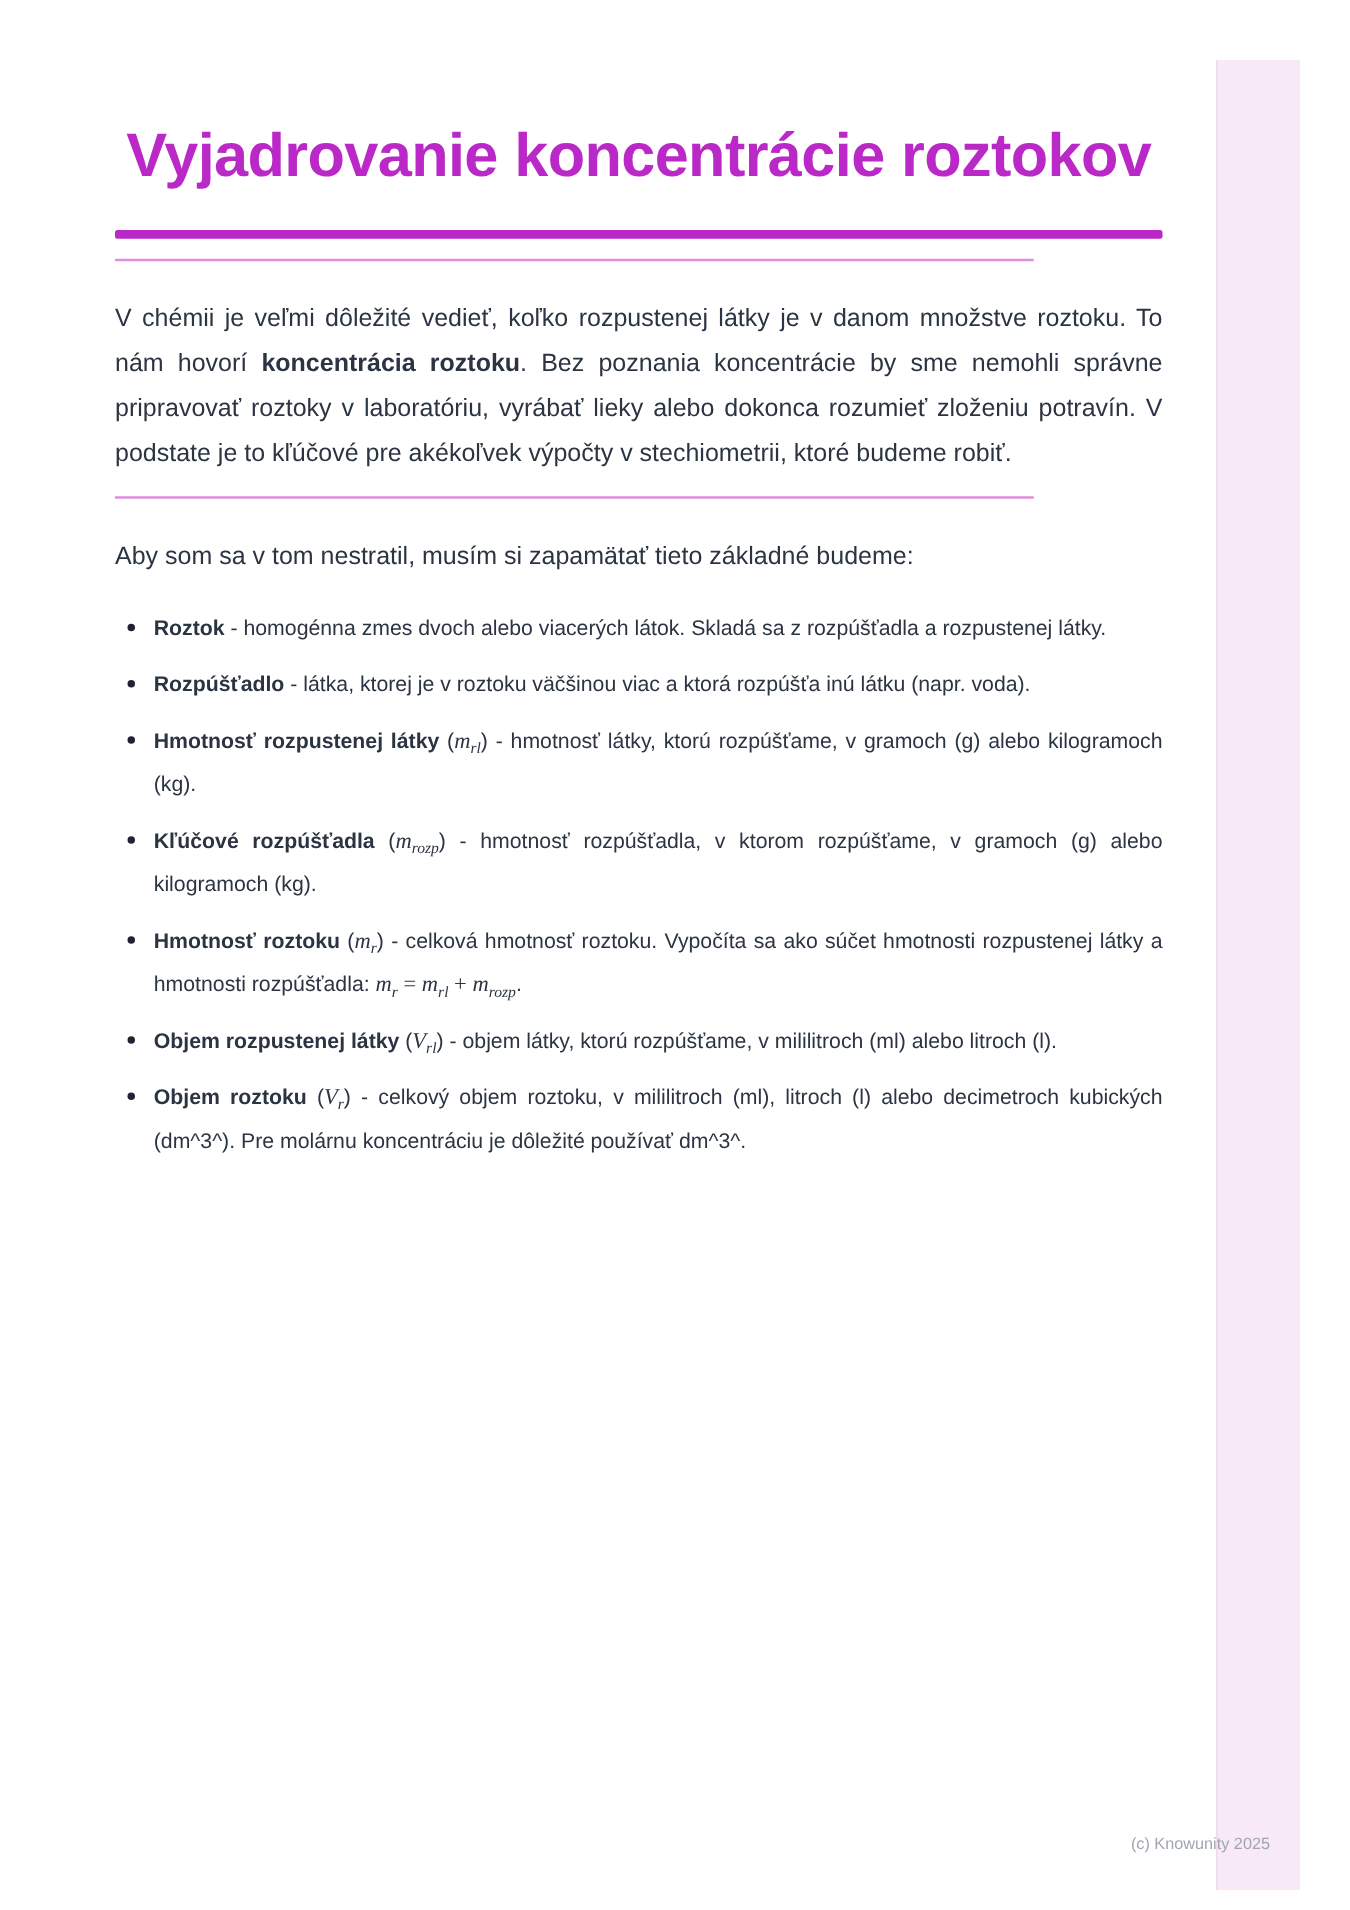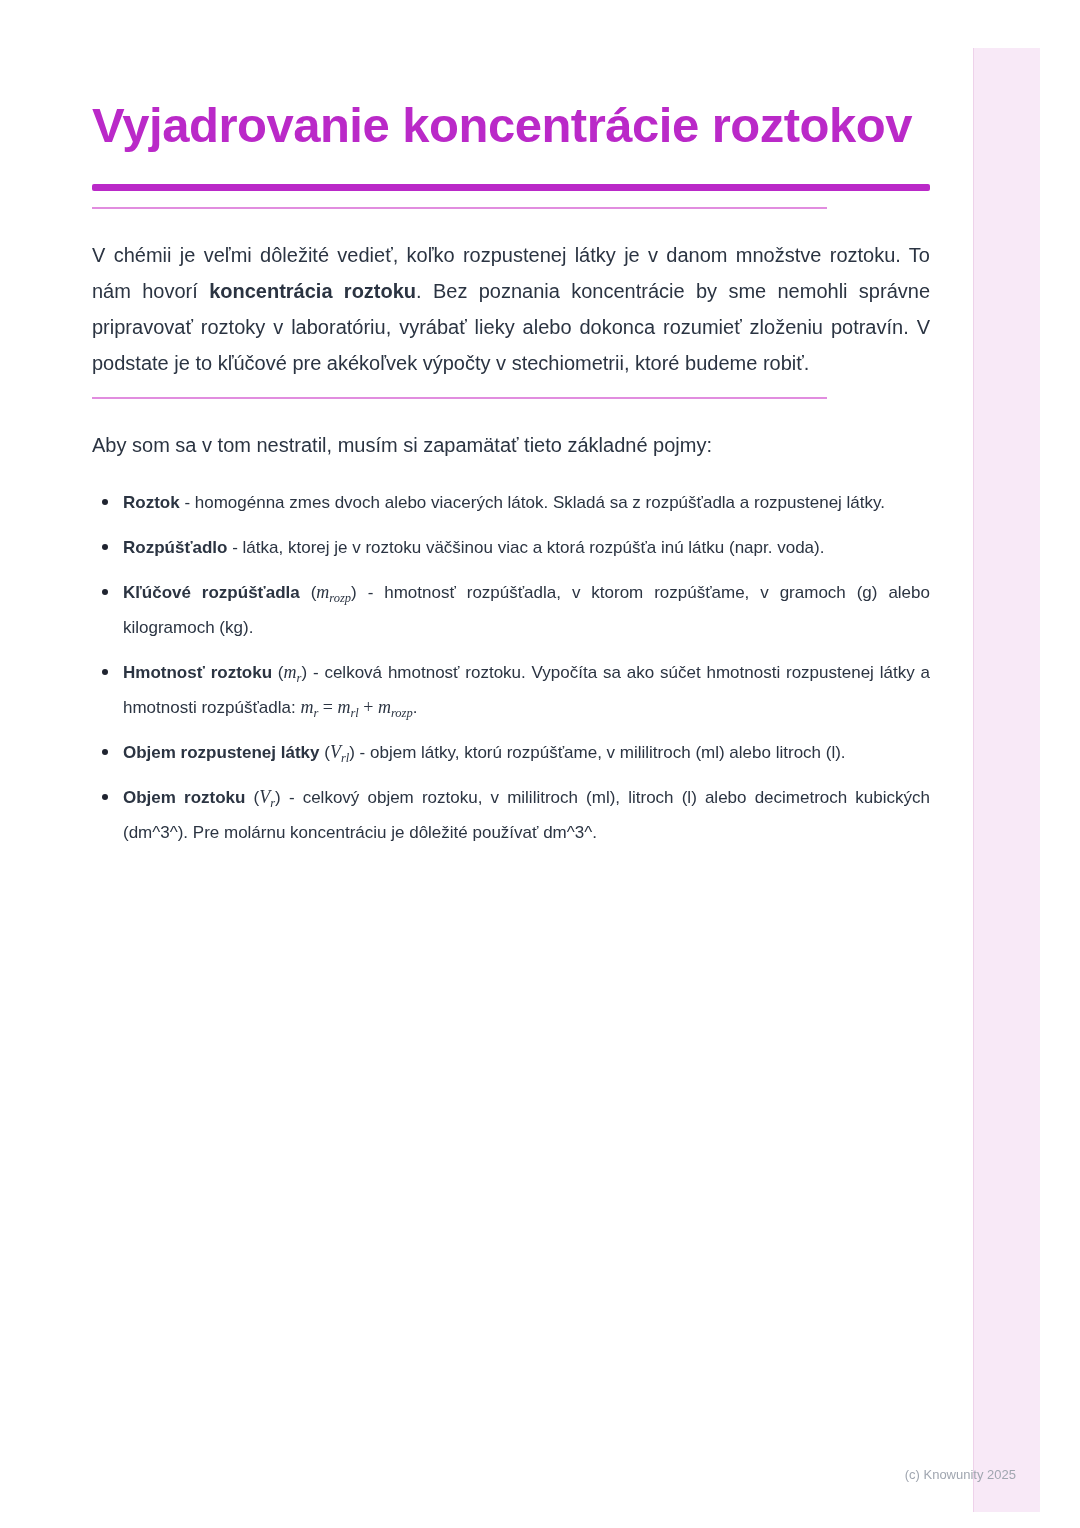--- a/index.html
+++ b/index.html
@@ -27,20 +27,21 @@
     top: 0;
     width: 838px;
   }
   h1 {
     margin: 94px 0 4px 0;
     font-size: 49px;
     line-height: 1.3;
     font-weight: 800;
     letter-spacing: -0.5px;
     color: var(--accent, #ba29c8);
+    text-align: center;
   }
   .rule-thick {
     height: 7px;
     background: var(--accent, #ba29c8);
     margin-top: 26px;
     border-radius: 2px;
   }
   h2 {
     margin: 50px 0 0 0;
     font-size: 32px;
@@ -117,25 +118,26 @@
 <div class="band"></div>
 
 <div class="content">
   <h1>Vyjadrovanie koncentrácie roztokov</h1>
   <div class="rule-thick"></div>
 
   <div class="rule-thin"></div>
   <p class="body">V chémii je veľmi dôležité vedieť, koľko rozpustenej látky je v danom množstve roztoku. To nám hovorí <strong>koncentrácia roztoku</strong>. Bez poznania koncentrácie by sme nemohli správne pripravovať roztoky v laboratóriu, vyrábať lieky alebo dokonca rozumieť zloženiu potravín. V podstate je to kľúčové pre akékoľvek výpočty v stechiometrii, ktoré budeme robiť.</p>
 
   <div class="rule-thin"></div>
-  <p class="body">Aby som sa v tom nestratil, musím si zapamätať tieto základné pojmy:</p>
+  <p class="body">Aby som sa v tom nestratil, musím si zapamätať tieto základné budeme:</p>
 
   <ul class="defs">
     <li><strong>Roztok</strong> - homogénna zmes dvoch alebo viacerých látok. Skladá sa z rozpúšťadla a rozpustenej látky.</li>
     <li><strong>Rozpúšťadlo</strong> - látka, ktorej je v roztoku väčšinou viac a ktorá rozpúšťa inú látku (napr. voda).</li>
+    <li><strong>Hmotnosť rozpustenej látky</strong> (<span class="math"><span class="mi">m</span><sub>rl</sub></span>) - hmotnosť látky, ktorú rozpúšťame, v gramoch (g) alebo kilogramoch (kg).</li>
     <li><strong>Kľúčové rozpúšťadla</strong> (<span class="math"><span class="mi">m</span><sub>rozp</sub></span>) - hmotnosť rozpúšťadla, v ktorom rozpúšťame, v gramoch (g) alebo kilogramoch (kg).</li>
     <li><strong>Hmotnosť roztoku</strong> (<span class="math"><span class="mi">m</span><sub>r</sub></span>) - celková hmotnosť roztoku. Vypočíta sa ako súčet hmotnosti rozpustenej látky a hmotnosti rozpúšťadla: <span class="math"><span class="mi">m</span><sub>r</sub></span><span class="op"> = </span><span class="math"><span class="mi">m</span><sub>rl</sub></span><span class="op"> + </span><span class="math"><span class="mi">m</span><sub>rozp</sub></span>.</li>
     <li><strong>Objem rozpustenej látky</strong> (<span class="math"><span class="mi">V</span><sub>rl</sub></span>) - objem látky, ktorú rozpúšťame, v mililitroch (ml) alebo litroch (l).</li>
     <li><strong>Objem roztoku</strong> (<span class="math"><span class="mi">V</span><sub>r</sub></span>) - celkový objem roztoku, v mililitroch (ml), litroch (l) alebo decimetroch kubických (dm^3^). Pre molárnu koncentráciu je dôležité používať dm^3^.</li>
   </ul>
 </div>
 
 <div class="credit">(c) Knowunity 2025</div>
 
 </body></html>

